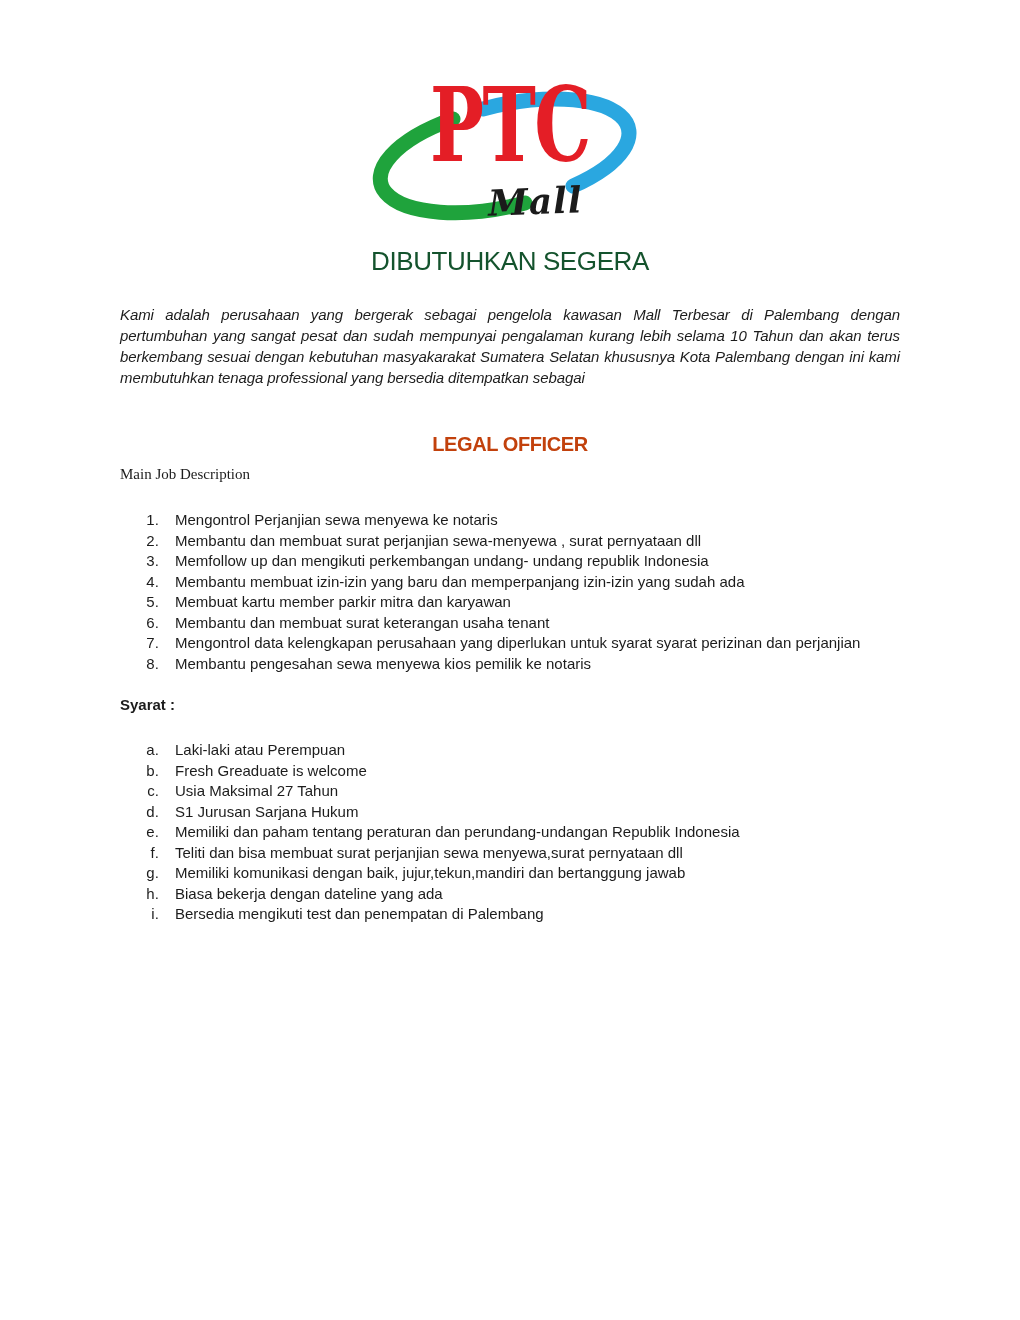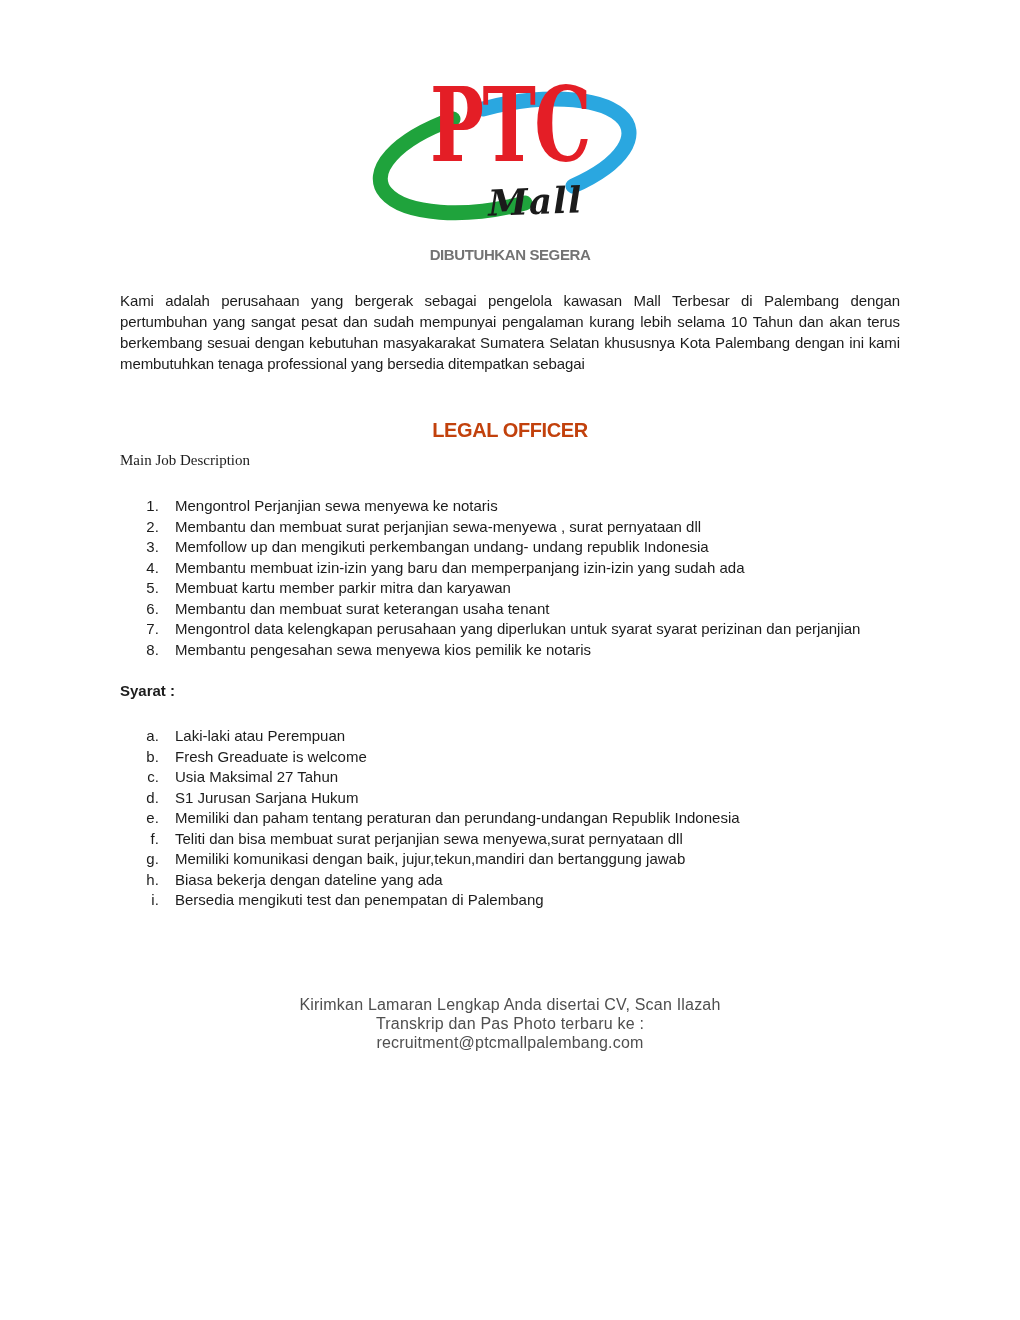--- a/index.html
+++ b/index.html
@@ -35,29 +35,30 @@
     font-style:italic; font-weight:bold;
     font-size:36px;
     color:#1b1b1b;
     letter-spacing:1px;
     transform:rotate(-2deg);
   }
   
   .doc-title {
     margin-top:12px;
     text-align:center;
-    font-size:15px; font-weight:bold;
+    font-size:26px; font-weight:normal;
     letter-spacing:-0.4px;
-    color:#737373;
+    color:#14532d;
   }
   .intro {
     margin:27px 120px 0 120px;
     font-size:15px; line-height:21px;
     text-align:justify;
     letter-spacing:-0.1px;
+    font-style:italic;
   }
   .position-title {
     margin-top:45px;
     text-align:center;
     font-size:20px; font-weight:bold;
     letter-spacing:-0.4px;
     color:#c2410c;
   }
   .section-label {
     margin:10px 120px 0 120px;
@@ -125,19 +126,14 @@
     <li>Fresh Greaduate is welcome</li>
     <li>Usia Maksimal  27 Tahun</li>
     <li>S1  Jurusan Sarjana Hukum</li>
     <li>Memiliki dan paham tentang peraturan dan perundang-undangan Republik Indonesia</li>
     <li>Teliti dan bisa membuat  surat perjanjian  sewa menyewa,surat pernyataan dll</li>
     <li>Memiliki komunikasi dengan  baik, jujur,tekun,mandiri  dan bertanggung jawab</li>
     <li>Biasa bekerja dengan dateline yang ada</li>
     <li>Bersedia mengikuti test dan penempatan di Palembang</li>
   </ol>
 
-  <div class="footer">
-    <div>Kirimkan Lamaran Lengkap Anda disertai CV, Scan Ilazah</div>
-    <div>Transkrip dan Pas Photo terbaru ke :</div>
-    <div>recruitment@ptcmallpalembang.com</div>
-  </div>
 
 </div>
 
 </body></html>

